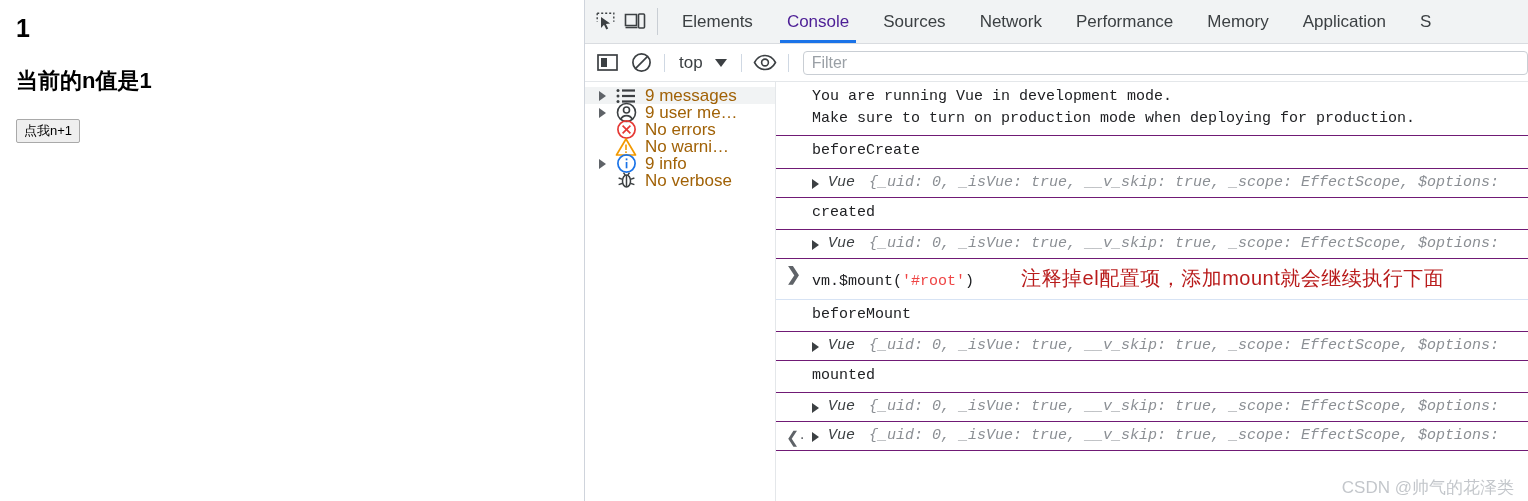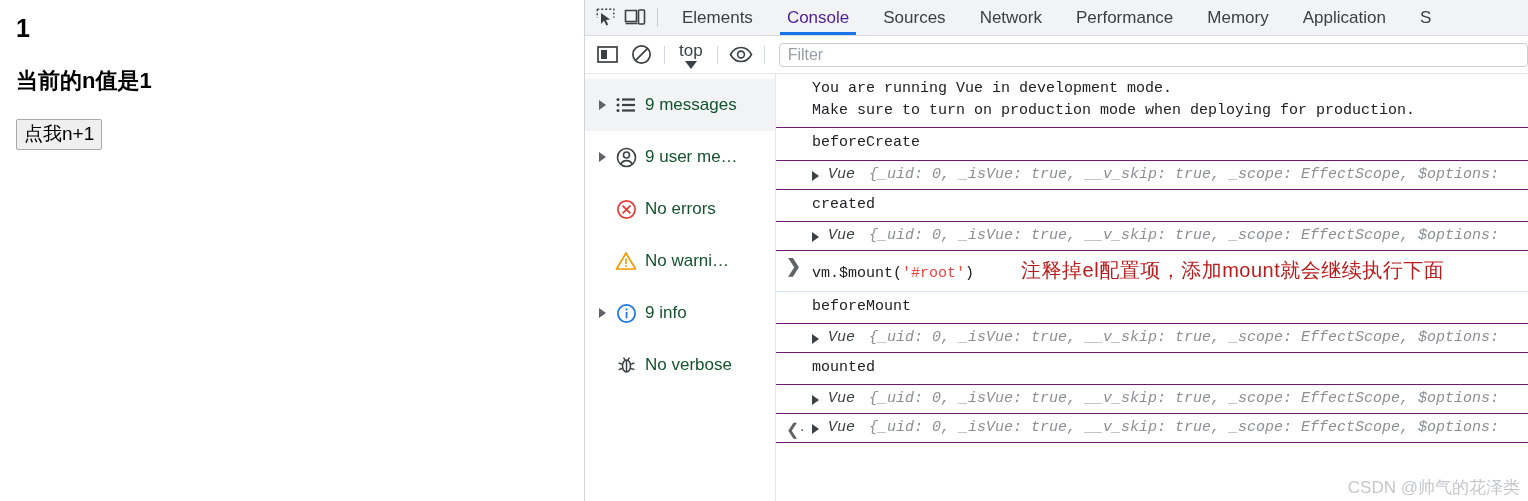--- a/index.html
+++ b/index.html
@@ -31,42 +31,42 @@
     font-family: "Liberation Sans", sans-serif;
     font-weight: bold;
     font-size: 22px;
     line-height: 1.1;
     color: #000;
     margin: 26px 0 0 8px;
   }
   .page-btn {
     margin: 26px 0 0 8px;
     font-family: "Liberation Sans", sans-serif;
-    font-size: 19px;
+    font-size: 13px;
     color: #000;
     background: #efefef;
     border: 1px solid #a9a9a9;
     border-radius: 2px;
     padding: 3px 7px 4px 7px;
     line-height: 1.2;
     cursor: default;
   }
 
   
   .devtools {
     width: 943px; height: 501px;
     background: #ffffff;
     display: flex;
     flex-direction: column;
     font-family: "Liberation Sans", sans-serif;
   }
 
   
   .tabstrip {
-    height: 36px;
+    height: 44px;
     min-height: 36px;
     background: #f1f3f4;
     display: flex;
     align-items: stretch;
     border-bottom: 1px solid #d9dce0;
     overflow: hidden;
   }
   .tb-icon {
     width: 30px;
     display: flex; align-items: center; justify-content: center;
@@ -107,25 +107,24 @@
   }
   .ct-icon {
     width: 34px; height: 30px;
     display: flex; align-items: center; justify-content: center;
     cursor: default;
   }
   .ct-sep {
     width: 1px; height: 18px; background: #cfd8e3; margin: 0 6px;
   }
   .ctx-select {
-    display: flex; align-items: center; gap: 0;
+    display: flex; align-items: center; gap: 12px;
     font-size: 17px; color: #3c4043;
     padding: 0 8px;
     cursor: default;
-    flex-direction: column;
   }
   .caret {
     width: 0; height: 0;
     border-left: 6px solid transparent;
     border-right: 6px solid transparent;
     border-top: 8px solid #3c4043;
   }
   .filter-box {
     flex: 1;
     margin-left: 8px;
@@ -153,25 +152,25 @@
     display: flex;
     overflow: hidden;
   }
   .side {
     width: 191px; min-width: 191px;
     background: #ffffff;
     border-right: 1px solid #e4e7ea;
     padding-top: 5px;
   }
   .side-row {
-    height: 52px;
+    height: 17px;
     display: flex; align-items: center;
     padding-left: 8px;
     font-size: 17px;
-    color: #14532d;
+    color: #a16207;
     white-space: nowrap;
     cursor: default;
   }
   .side-row.sel { background: #f1f3f4; }
   .side-arrow {
     width: 18px; min-width: 18px;
     display: flex; align-items: center; justify-content: center;
   }
   .side-arrow i {
     width: 0; height: 0;
@@ -253,21 +252,21 @@
   }
   .ret-chev {
     position: absolute;
     left: 10px; top: 6px;
     color: #5f6368;
     font-family: "Liberation Sans", sans-serif;
     font-size: 16px;
   }
   .watermark {
     position: absolute;
-    right: 8px; bottom: 2px;
+    right: 14px; bottom: 2px;
     color: #b9bdc2;
     font-family: "Liberation Sans", sans-serif;
     font-size: 17px;
     opacity: .85;
     white-space: nowrap;
     pointer-events: none;
   }
 </style>
 </head>
 <body>

